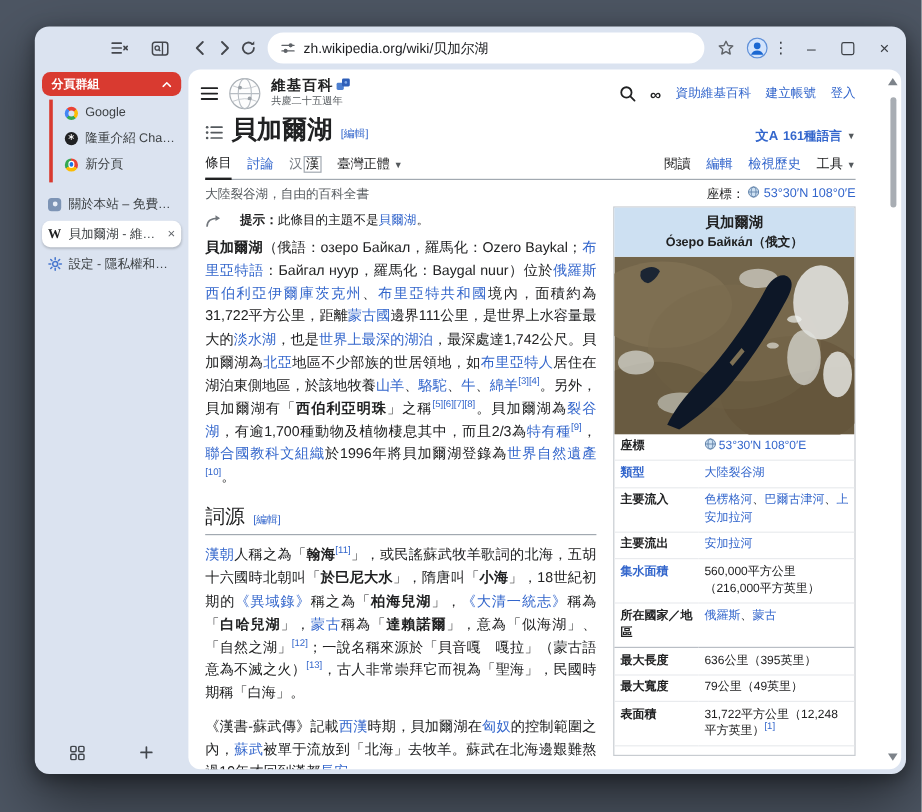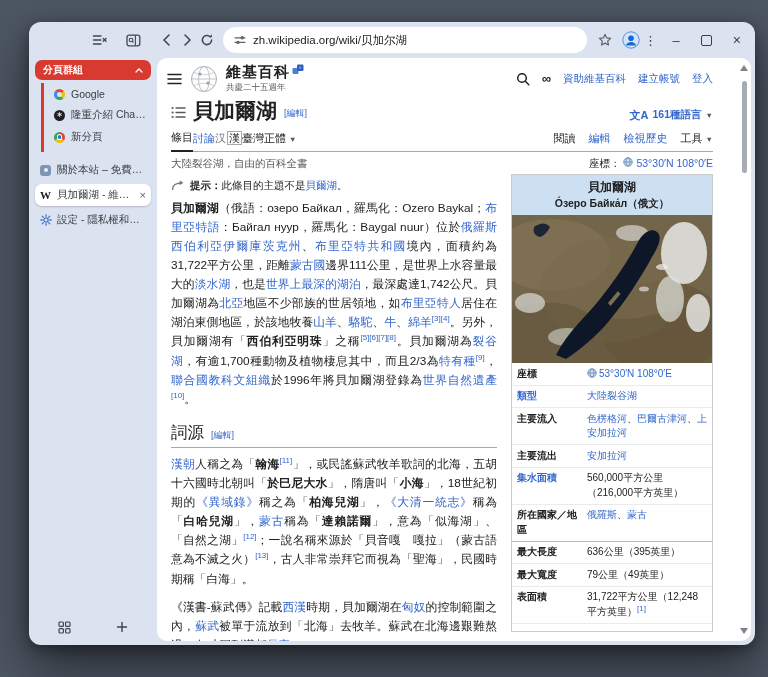--- a/index.html
+++ b/index.html
@@ -37,43 +37,43 @@
   .fav-chrome{background:conic-gradient(#ea4335 0 120deg,#fbbc05 0 240deg,#34a853 0 360deg);}
   .fav-chrome::before{content:"";position:absolute;inset:2.6px;border-radius:50%;background:#fff;}
   .fav-chrome::after{content:"";position:absolute;inset:3.8px;border-radius:50%;background:#1a73e8;}
   .fav-about{background:#7d94b5;border-radius:3px;}
   .fav-about::after{content:"";position:absolute;inset:3.5px;border-radius:50%;background:#e8eef7;}
   .fav-w{font-family:"Liberation Serif","DejaVu Serif",serif;font-weight:bold;font-size:11px;color:#202122;width:11px;text-align:center;flex:none;}
   
   .content{flex:1;background:#fff;border-radius:10px;margin:0 4px 4px 0;min-width:0;
            position:relative;overflow:hidden;color:#202122;}
   .wheader{display:flex;align-items:center;gap:8px;padding:6px 38px 5px 10px;}
-  .site-title{font-family:"Liberation Serif","DejaVu Serif",serif;font-size:15px;font-weight:bold;letter-spacing:1px;color:#202122;line-height:1.1;display:flex;align-items:flex-start;gap:2px;}
+  .site-title{font-family:"Liberation Serif","DejaVu Serif",serif;font-size:12px;font-weight:bold;letter-spacing:1px;color:#202122;line-height:1.1;display:flex;align-items:flex-start;gap:2px;}
   .tagline{font-size:8.5px;color:#54595d;margin-top:1px;}
   .hright{margin-left:auto;display:flex;align-items:center;gap:12px;}
   .infin{font-weight:bold;font-size:13px;color:#202122;line-height:1;}
   .hlink{font-size:10.5px;color:#3366cc;white-space:nowrap;}
   .article{padding:0 38px 0 14px;}
   .title-row{display:flex;align-items:flex-end;gap:7px;}
   h1.ptitle{margin:0;font-size:21px;font-weight:bold;line-height:1.15;}
   .editlink{font-size:9px;color:#3366cc;}
   .lang-btn{margin-left:auto;display:flex;align-items:center;gap:4px;color:#3366cc;font-weight:bold;font-size:10.5px;}
   .za{color:#36c;font-weight:bold;font-size:11px;}
   .chev{color:#54595d;font-size:7.5px;}
-  .tabs-row{display:flex;align-items:flex-end;border-bottom:1px solid #a2a9b1;margin-top:7px;font-size:11px;}
+  .tabs-row{display:flex;align-items:flex-end;gap:13px;border-bottom:1px solid #a2a9b1;margin-top:7px;font-size:11px;}
   .wtab{padding-bottom:5px;color:#3366cc;white-space:nowrap;}
   .wtab.dark{color:#202122;}
   .wtab.sel{border-bottom:2px solid #202122;color:#202122;margin-bottom:-1px;}
   .variant{color:#72777d;padding-bottom:5px;}
   .variant .hant{color:#202122;border:1px solid #a2a9b1;padding:0 1px;margin-left:1px;}
   .tabs-right{margin-left:auto;display:flex;gap:13px;align-items:flex-end;}
   .subtitle-row{display:flex;justify-content:space-between;align-items:center;font-size:10.5px;color:#54595d;margin-top:5px;}
   .coords{color:#202122;display:flex;align-items:flex-start;gap:3px;}
   .coords .val{color:#3366cc;}
-  .hatnote{display:flex;align-items:center;gap:6px;font-size:10.5px;margin:8px 0 6px;}
+  .hatnote{display:flex;align-items:center;gap:16px;font-size:10.5px;margin:8px 0 6px;}
   p.body{font-size:11.8px;line-height:1.62;margin:0 0 9px;text-align:justify;}
   .wlink{color:#3366cc;}
   .wbold{font-weight:bold;}
   sup.ref{color:#3366cc;font-size:8px;line-height:0;}
   h2.sec{font-size:16.5px;font-weight:500;margin:13px 0 7px;padding-bottom:3px;border-bottom:1px solid #a2a9b1;display:flex;align-items:baseline;gap:7px;}
   
   .infobox{float:right;width:200px;margin:3px 0 8px 14px;border:1px solid #c8ccd1;background:#fff;font-size:10px;line-height:1.45;}
   .ib-head{background:#cde0f2;text-align:center;font-weight:bold;padding:4px 6px;}
   .ib-title{font-size:12px;}
   .ib-sub{font-size:10.5px;}

